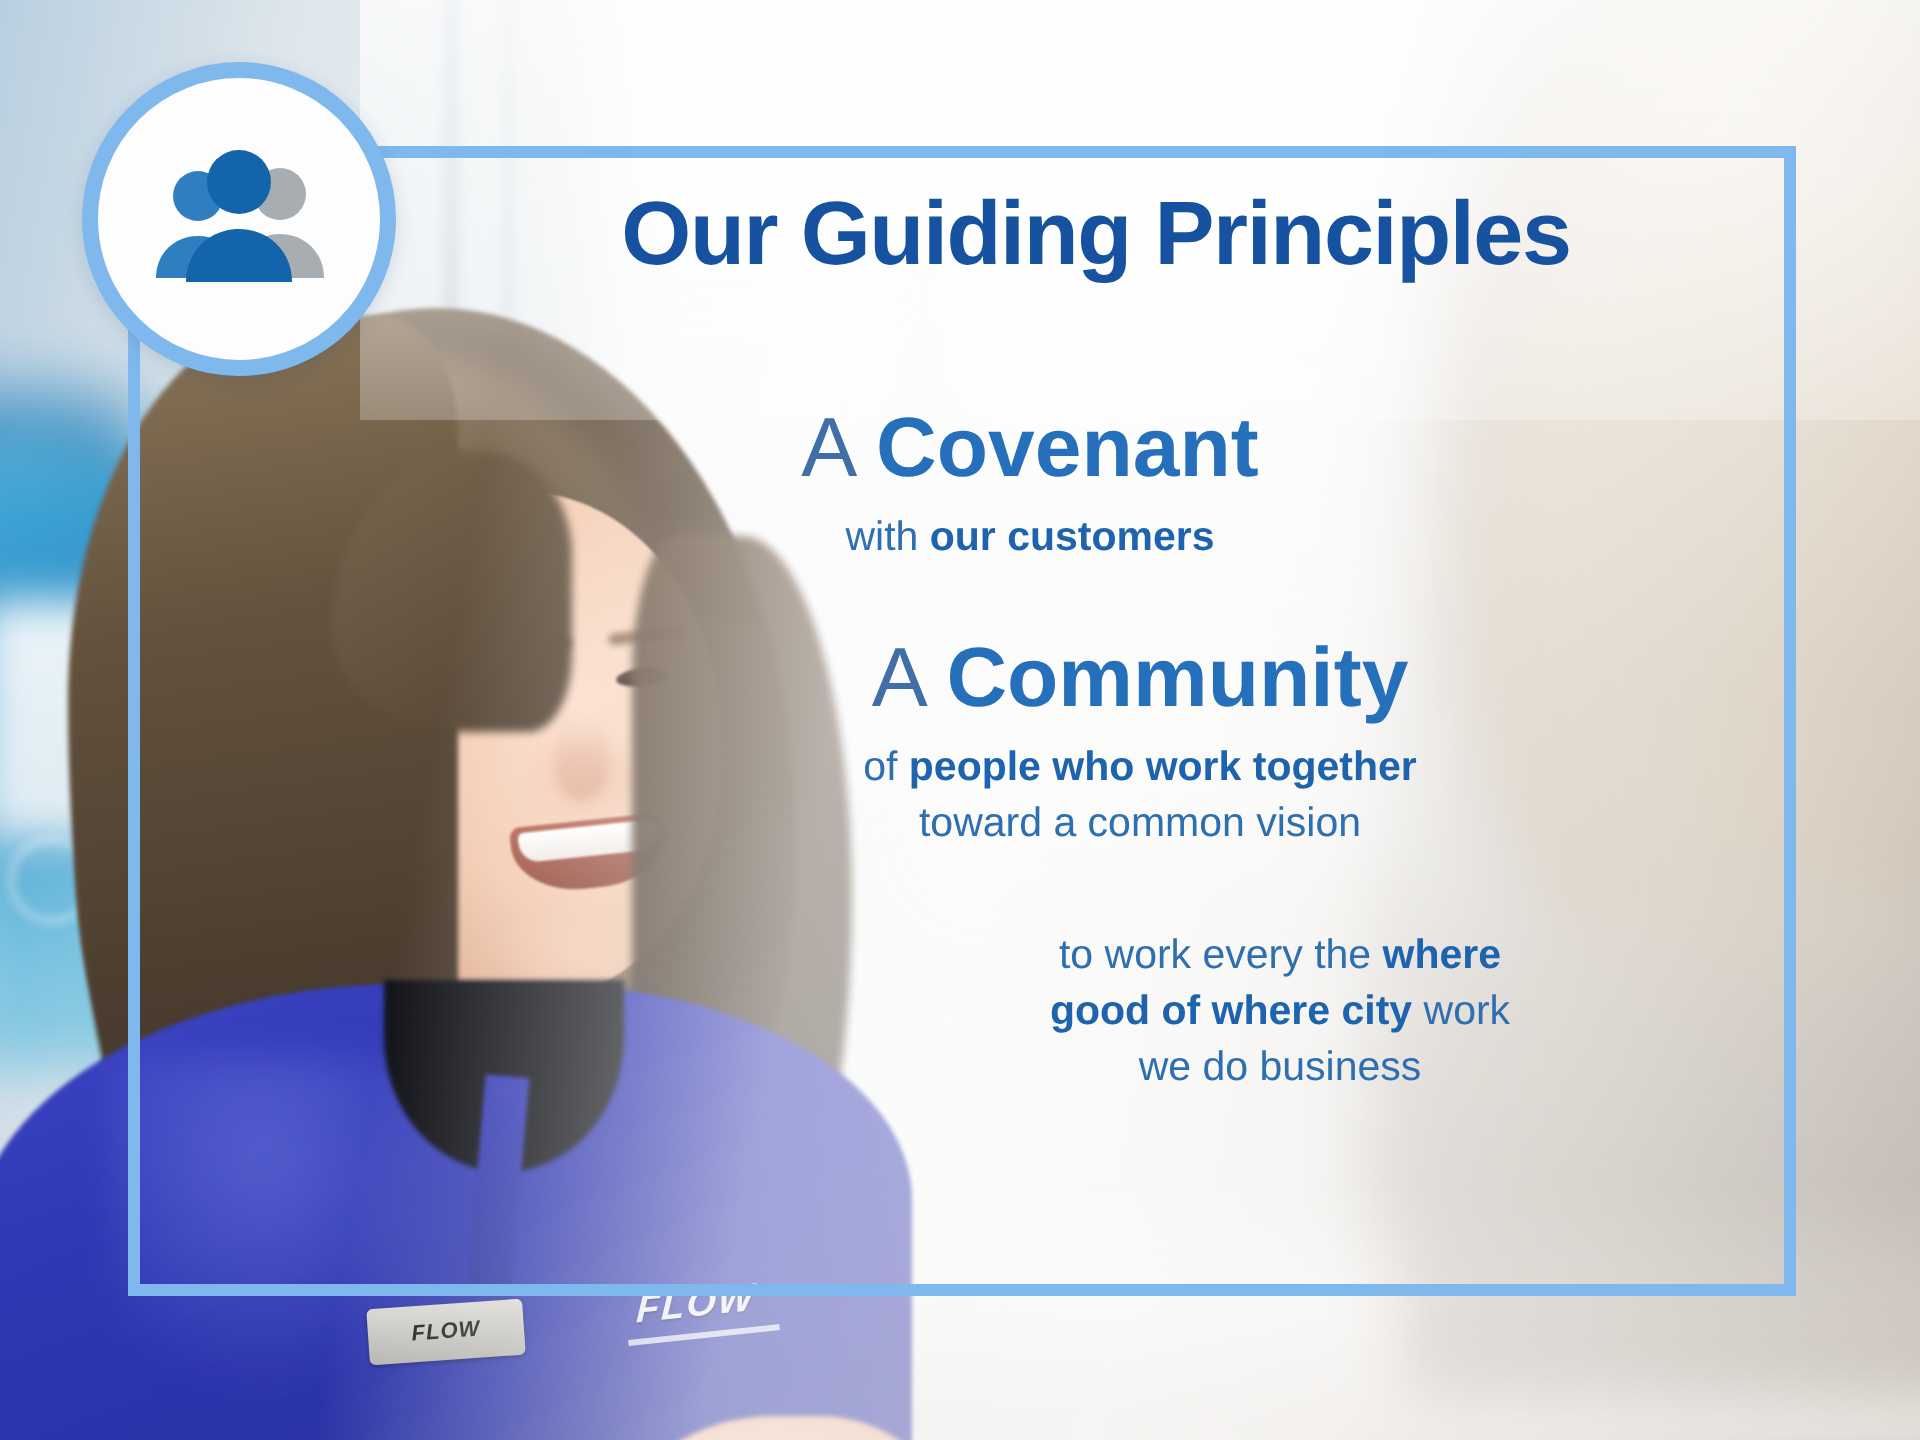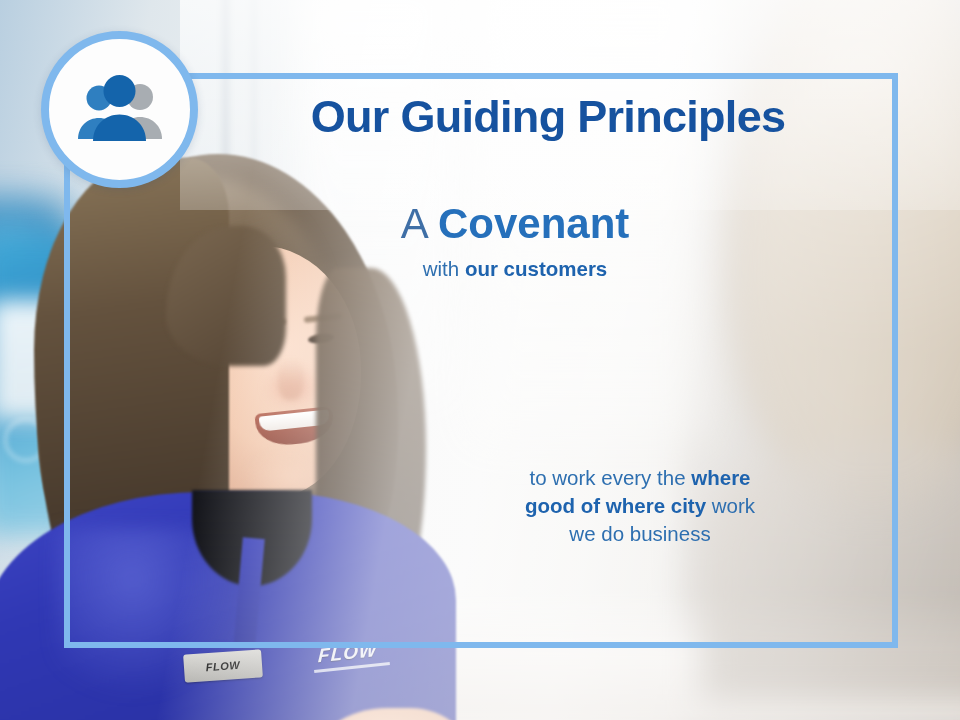--- a/index.html
+++ b/index.html
@@ -362,20 +362,30 @@
   <div class="block block-covenant">
     <div class="head">
       <span class="art">A</span>
       <span class="word">Covenant</span>
     </div>
     <div class="sub">
         <div><span>with </span><b>our customers</b></div>
       </div>
   </div>
 
+  <div class="block block-community">
+    <div class="head">
+      <span class="art">A</span>
+      <span class="word">Community</span>
+    </div>
+    <div class="sub">
+        <div><span>of </span><b>people who work together</b></div>
+        <div><span>toward a common vision</span></div>
+      </div>
+  </div>
 
   <div class="block block-commitment">
     <div class="sub">
         <div><span>to work every the </span><b>where</b></div>
         <div><b>good of where city</b><span> work</span></div>
         <div><span>we do business</span></div>
       </div>
   </div>
 
 </div>

